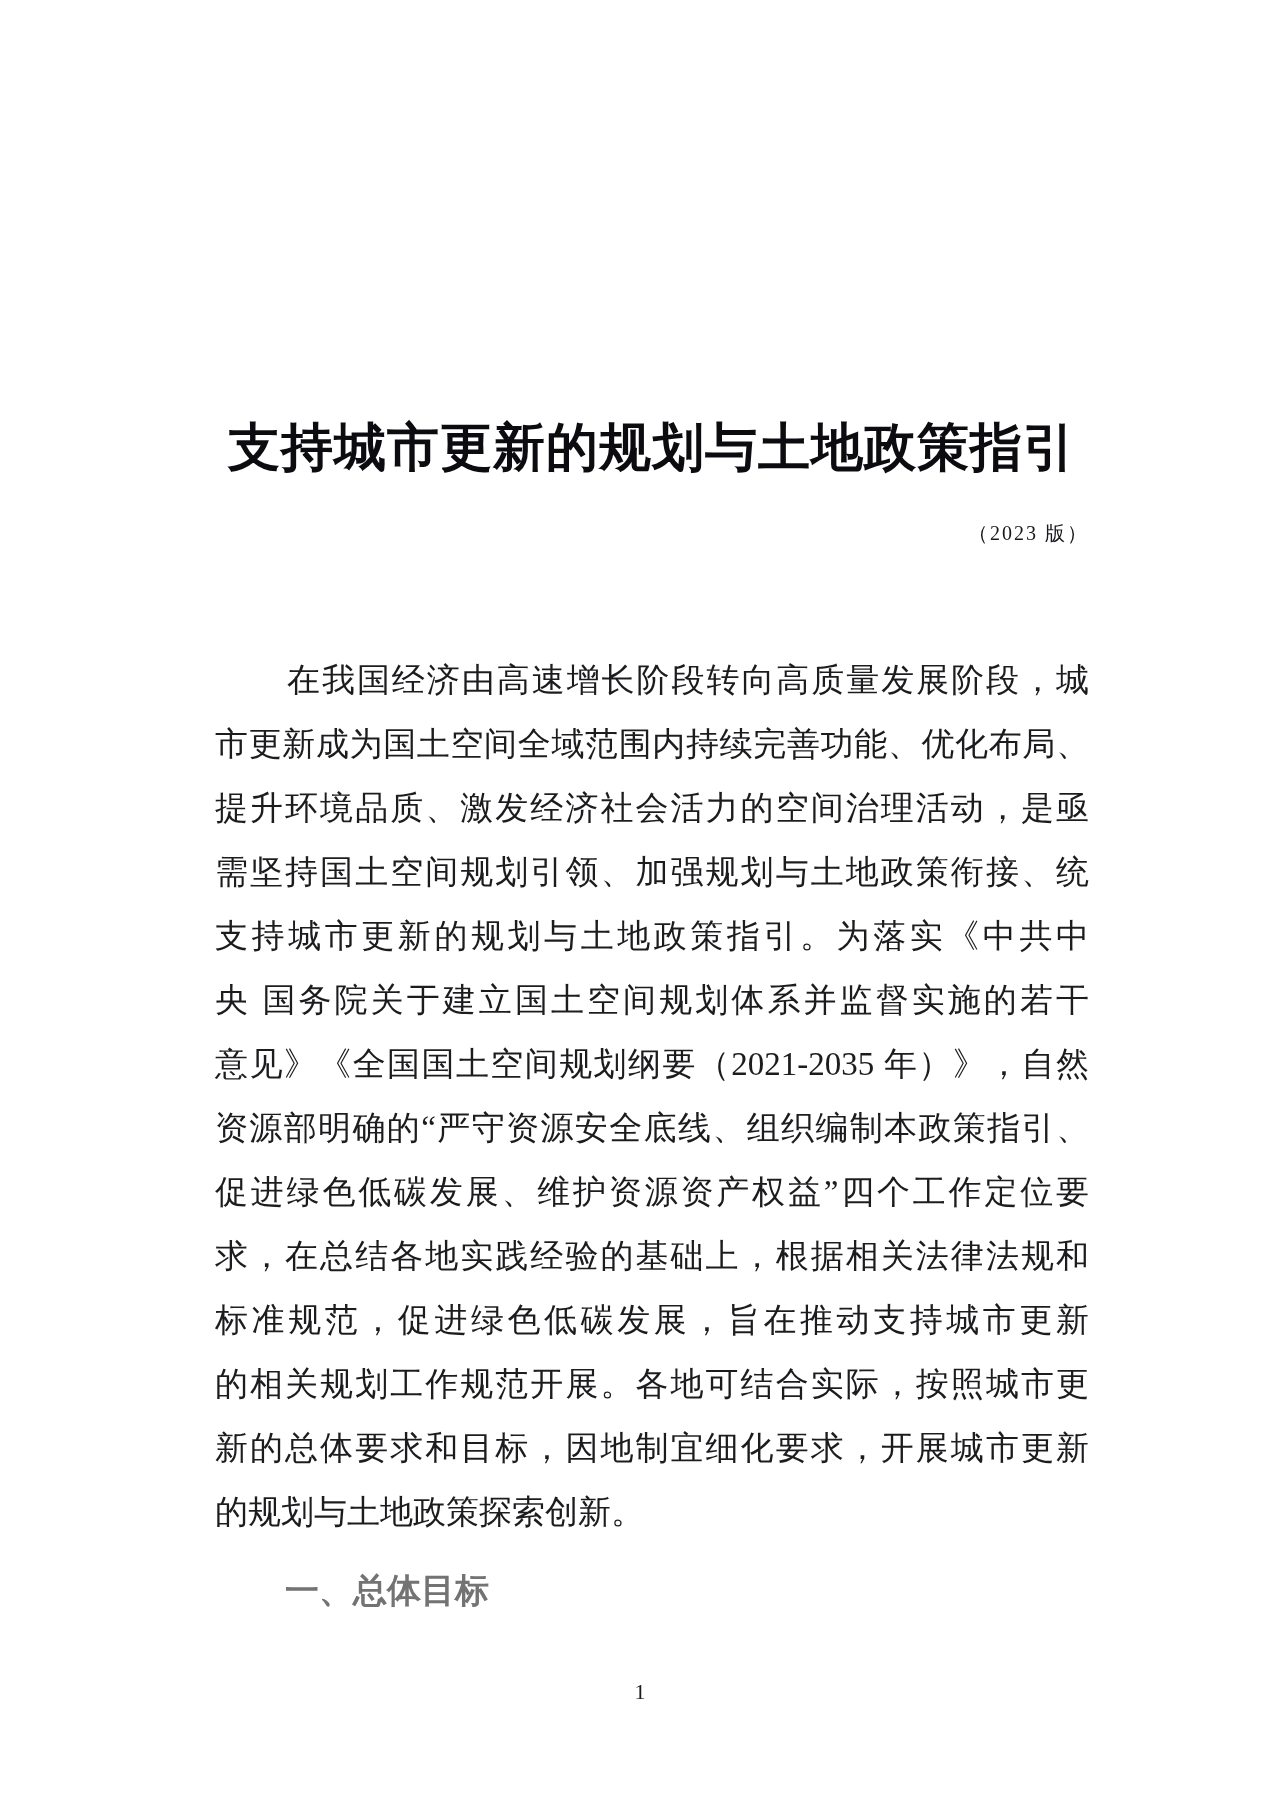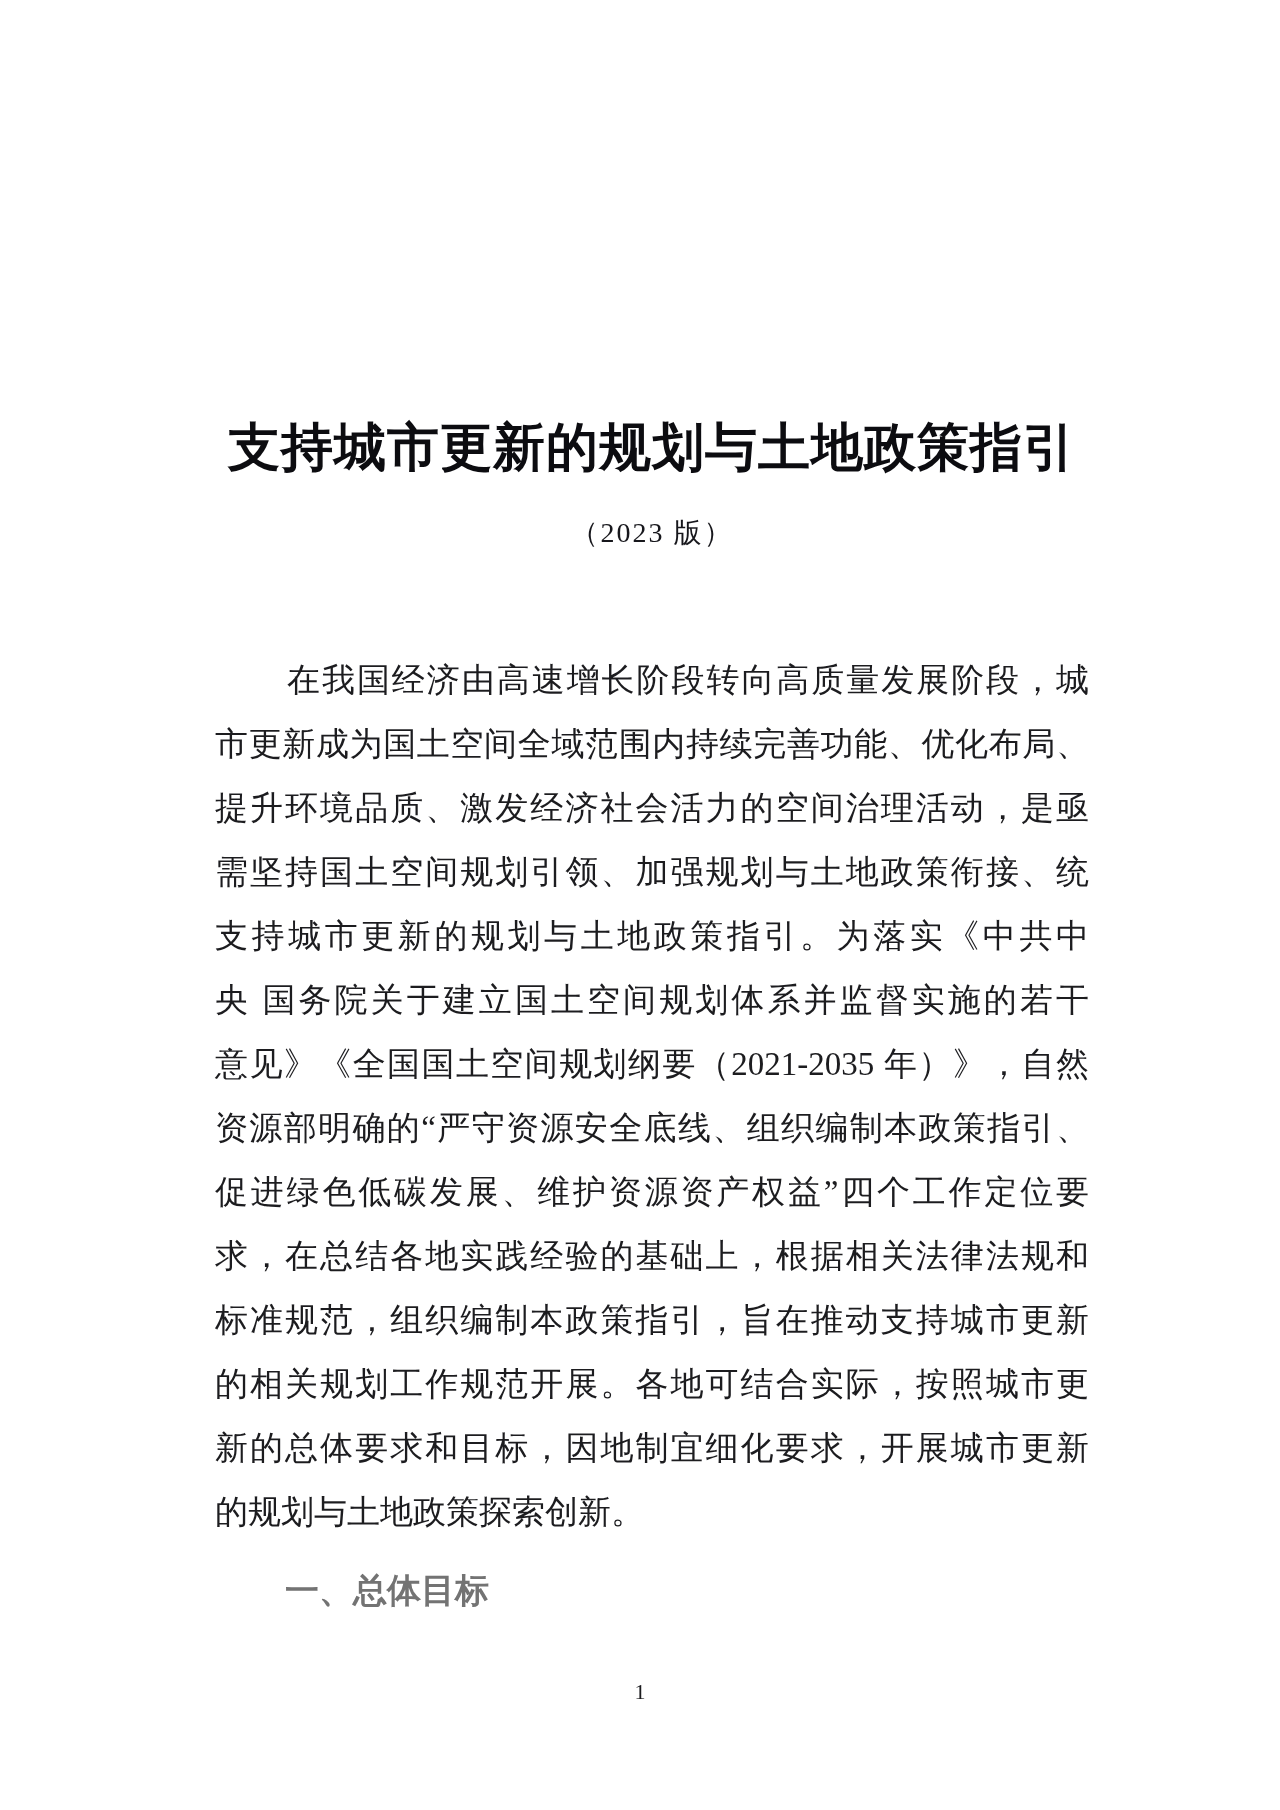--- a/index.html
+++ b/index.html
@@ -31,22 +31,22 @@
     font-weight: bold;
     text-align: center;
     letter-spacing: 1px;
     color: #0c0c10;
     white-space: nowrap;
   }
   .doc-subtitle {
     margin-top: 35px;
     height: 40px;
     line-height: 40px;
-    font-size: 28px;
-    text-align: center;
+    font-size: 20px;
+    text-align: right;
     letter-spacing: 2px;
     color: #17171c;
   }
   .paragraph {
     margin-top: 95px;
   }
   .line {
     height: 64px;
     line-height: 64px;
     font-size: 33px;
@@ -98,21 +98,21 @@
       <div class="line indent">在我国经济由高速增长阶段转向高质量发展阶段，城</div>
       <div class="line">市更新成为国土空间全域范围内持续完善功能、优化布局、</div>
       <div class="line">提升环境品质、激发经济社会活力的空间治理活动，是亟</div>
       <div class="line">需坚持国土空间规划引领、加强规划与土地政策衔接、统</div>
       <div class="line">支持城市更新的规划与土地政策指引。为落实《中共中</div>
       <div class="line">央 国务院关于建立国土空间规划体系并监督实施的若干</div>
       <div class="line">意见》《全国国土空间规划纲要（2021-2035 年）》，自然</div>
       <div class="line">资源部明确的“严守资源安全底线、组织编制本政策指引、</div>
       <div class="line">促进绿色低碳发展、维护资源资产权益”四个工作定位要</div>
       <div class="line">求，在总结各地实践经验的基础上，根据相关法律法规和</div>
-      <div class="line">标准规范，组织编制本政策指引，旨在推动支持城市更新</div>
+      <div class="line">标准规范，促进绿色低碳发展，旨在推动支持城市更新</div>
       <div class="line">的相关规划工作规范开展。各地可结合实际，按照城市更</div>
       <div class="line">新的总体要求和目标，因地制宜细化要求，开展城市更新</div>
       <div class="line para-end">的规划与土地政策探索创新。</div>
     </div>
 
     <div class="section-heading">一、总体目标</div>
 
   </div>
 
   <div class="page-number">1</div>

